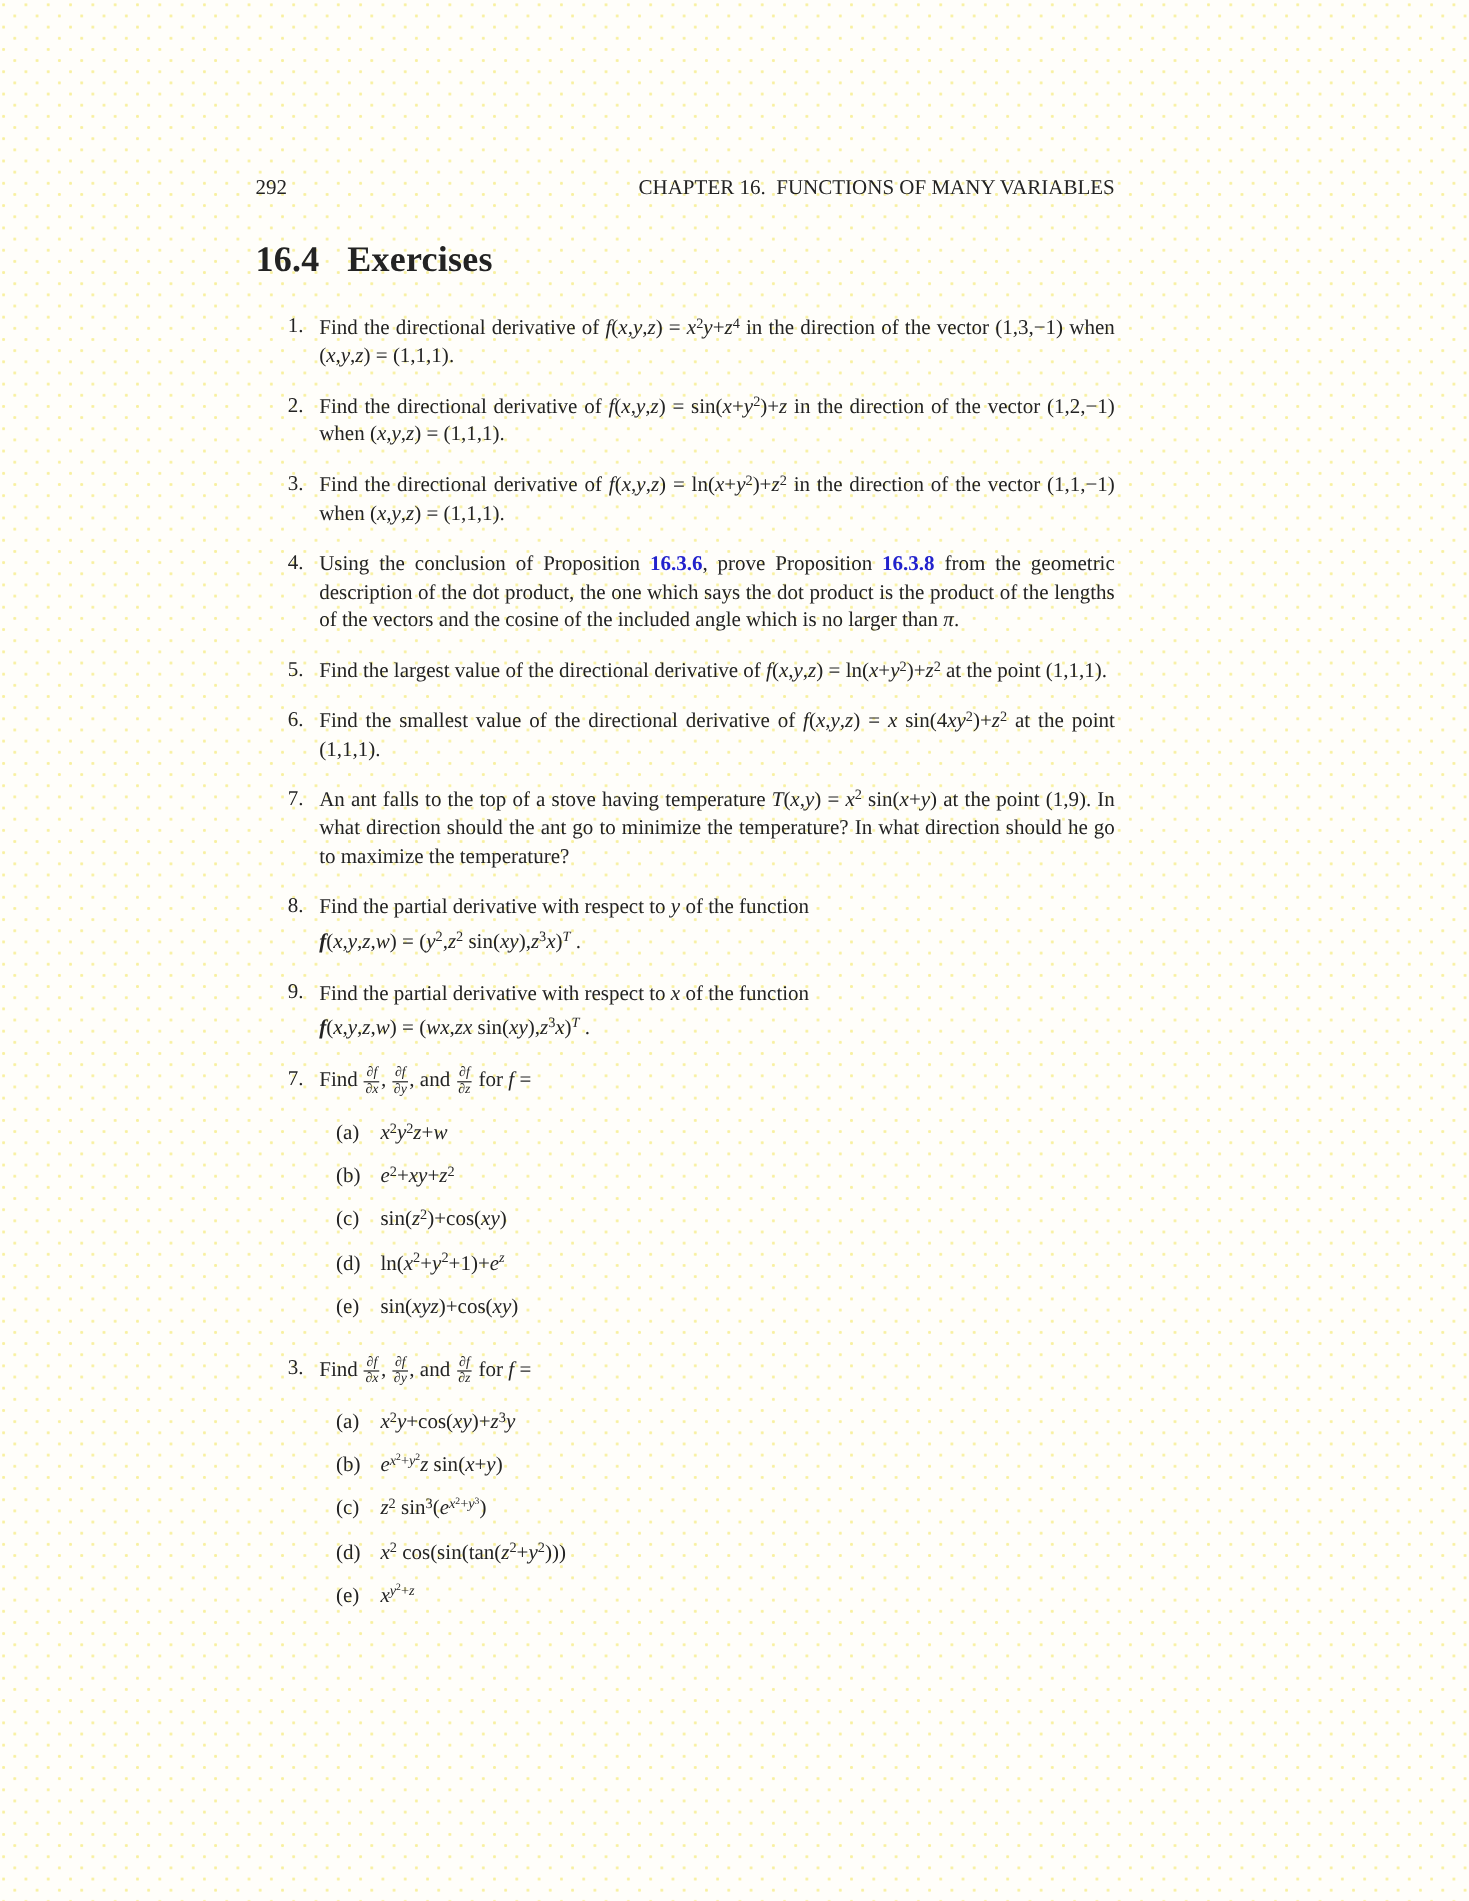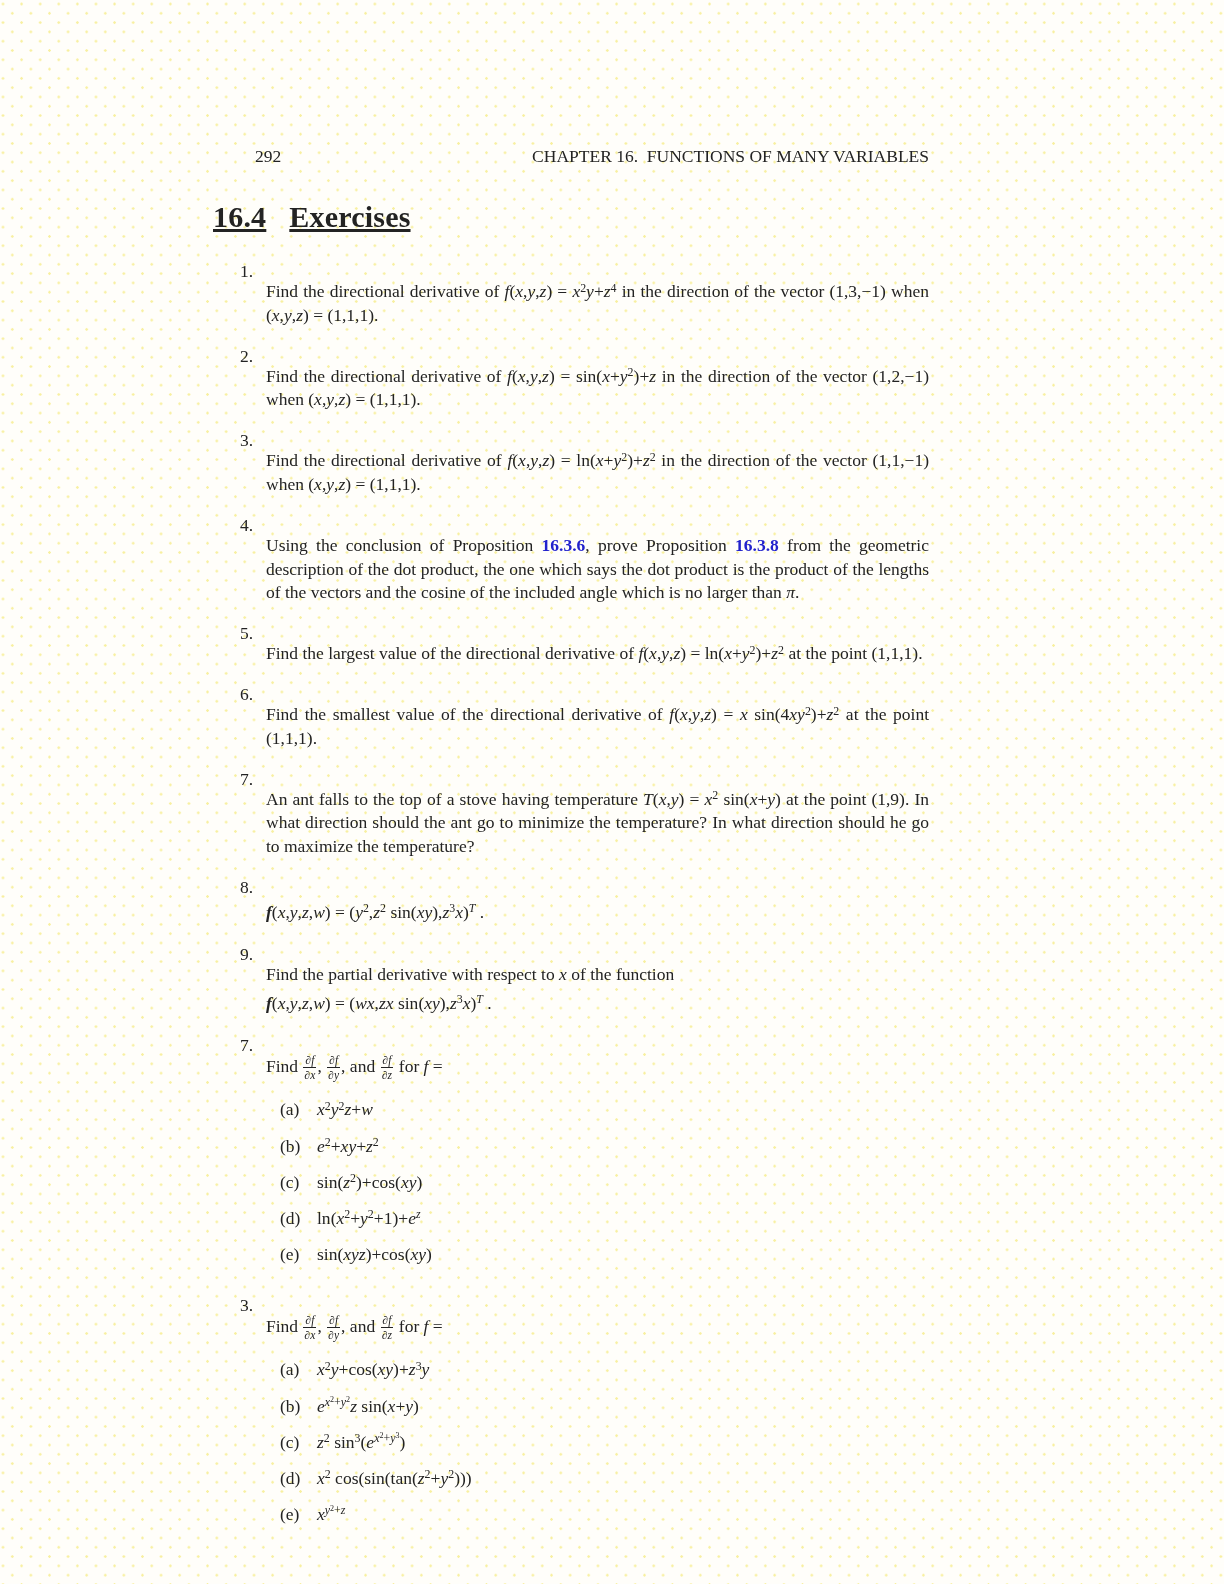--- a/index.html
+++ b/index.html
@@ -14,26 +14,26 @@
     font-family:"Liberation Serif","DejaVu Serif",serif;
     color:var(--text);
     background-color:var(--paper);
     background-image:
       radial-gradient(circle, var(--dot) 1px, rgba(255,255,255,0) 1.5px),
       radial-gradient(circle, var(--dot) 1px, rgba(255,255,255,0) 1.5px);
     background-size:18.6px 18.6px;
     background-position:3px 4px, 12.3px 13.3px;
   }
   .content{position:absolute;left:213px;top:146px;width:716px;}
-  .pagehead{display:flex;justify-content:space-between;align-items:baseline;font-size:17.5px;margin-left:42px;}
-  .sec-head{margin:33px 0 27px 0;font-size:30px;font-weight:bold;display:flex;gap:23px;letter-spacing:0.2px;text-decoration:underline;}
+  .pagehead{display:flex;justify-content:space-between;align-items:baseline;font-size:17.5px;}
+  .sec-head{margin:33px 0 27px 0;font-size:30px;font-weight:bold;display:flex;gap:23px;letter-spacing:0.2px;}
   ol.exlist{list-style:none;margin:0;padding:0;font-size:17.5px;}
   ol.exlist>li{display:flex;margin-bottom:18px;}
   .lbl{flex:none;width:40px;text-align:right;padding-right:13px;}
-  .ebody{flex:1;min-width:0;margin-top:19px;}
+  .ebody{flex:1;min-width:0;}
   .txt{text-align:justify;line-height:1.36;}
   .fml{margin-top:3px;line-height:1.55;}
   ul.subs{list-style:none;margin:15px 0 0 0;padding:0;}
   ul.subs>li{display:flex;margin-bottom:9px;line-height:1.55;}
   .slbl{flex:none;width:37px;margin-left:14px;}
   
   .m{white-space:normal;}
   .m i, .txt i{font-style:italic;}
   .m .rm{font-style:normal;}
   .m sup{font-size:68%;line-height:0;position:relative;top:-0.46em;vertical-align:baseline;}
@@ -111,20 +111,21 @@
       <span class="lbl">7.</span>
       <div class="ebody">
         <div class="txt">An ant falls to the top of a stove having temperature <span class="m"><i>T</i>(<i>x</i>,<i>y</i>) = <i>x</i><sup>2</sup> <span class="rm">sin</span>(<i>x</i>+<i>y</i>)</span> at the point <span class="m">(1,9)</span>.  In what direction should the ant go to minimize the temperature?  In what direction should he go to maximize the temperature?</div>
 
       </div>
     </li>
 
     <li>
       <span class="lbl">8.</span>
       <div class="ebody">
+        <div class="txt">Find the partial derivative with respect to <span class="m"><i>y</i></span> of the function</div>
         <div class="fml m"><span class="bfi"><i>f</i></span>(<i>x</i>,<i>y</i>,<i>z</i>,<i>w</i>) = (<i>y</i><sup>2</sup>,<i>z</i><sup>2</sup> <span class="rm">sin</span>(<i>x</i><i>y</i>),<i>z</i><sup>3</sup><i>x</i>)<sup><i>T</i></sup> .</div>
 
       </div>
     </li>
 
     <li>
       <span class="lbl">9.</span>
       <div class="ebody">
         <div class="txt">Find the partial derivative with respect to <span class="m"><i>x</i></span> of the function</div>
         <div class="fml m"><span class="bfi"><i>f</i></span>(<i>x</i>,<i>y</i>,<i>z</i>,<i>w</i>) = (<i>w</i><i>x</i>,<i>z</i><i>x</i> <span class="rm">sin</span>(<i>x</i><i>y</i>),<i>z</i><sup>3</sup><i>x</i>)<sup><i>T</i></sup> .</div>

